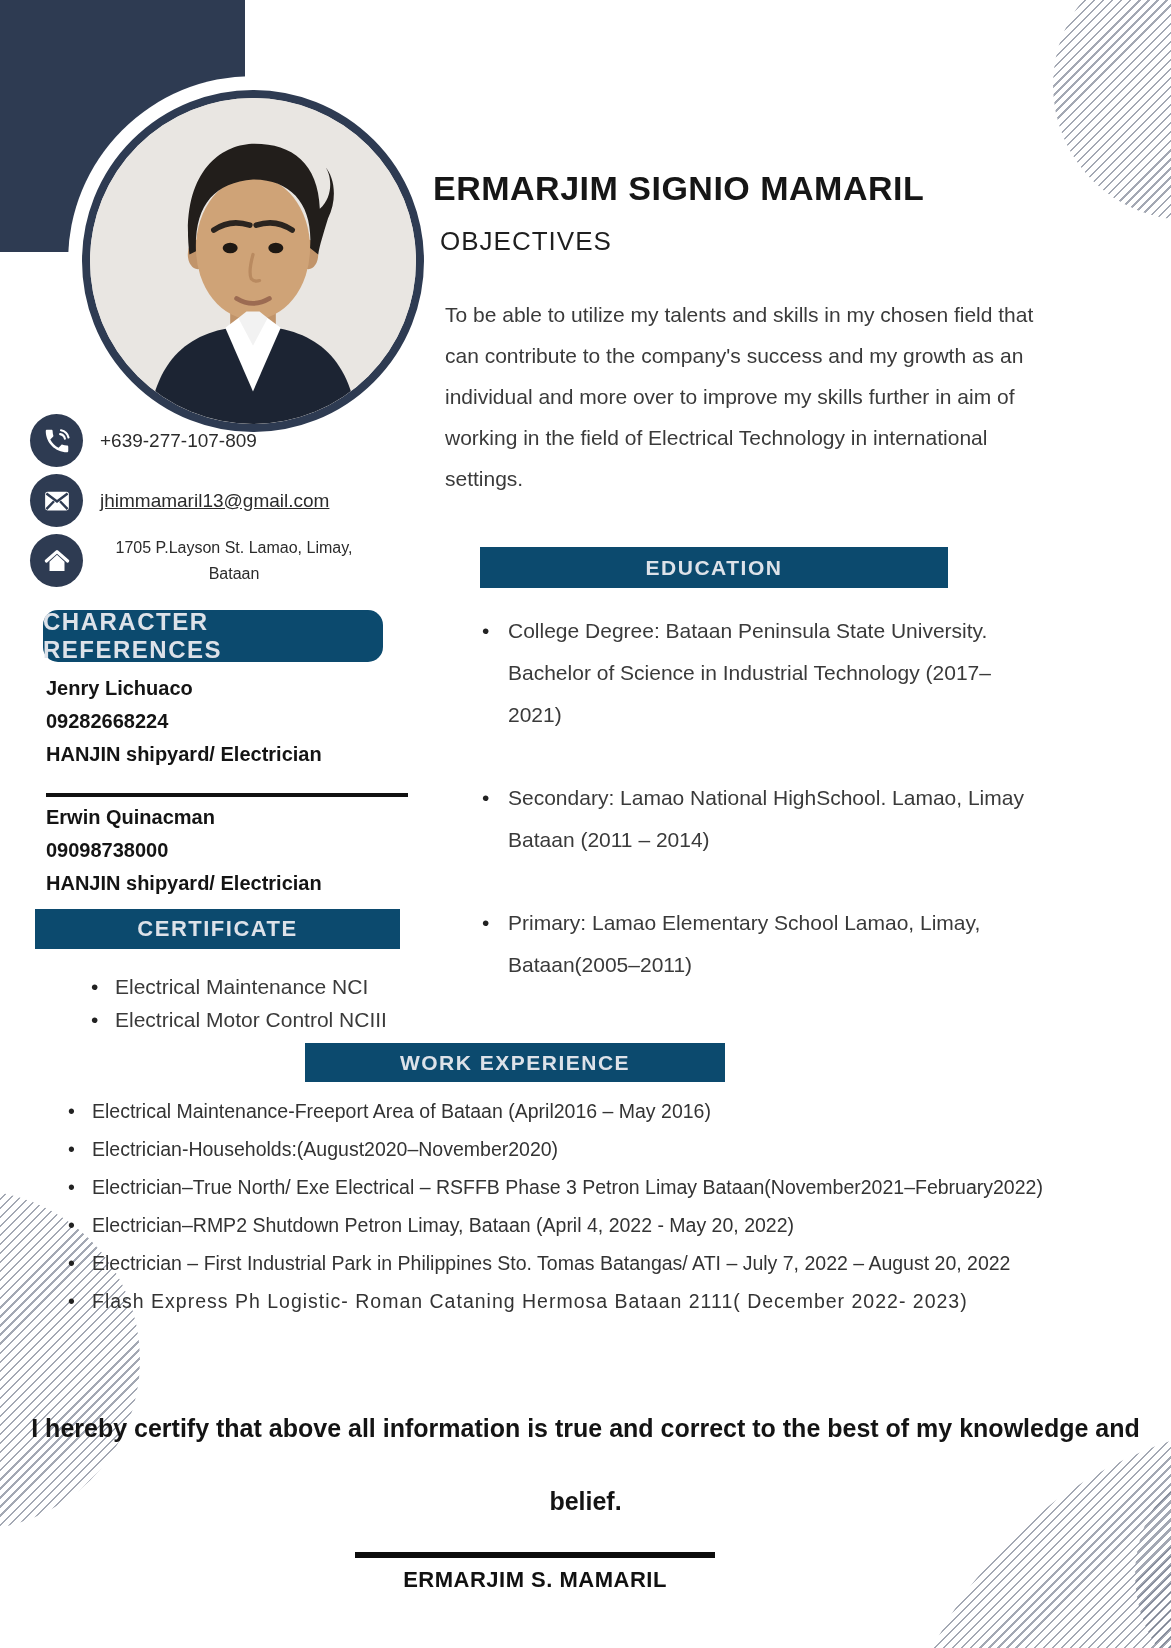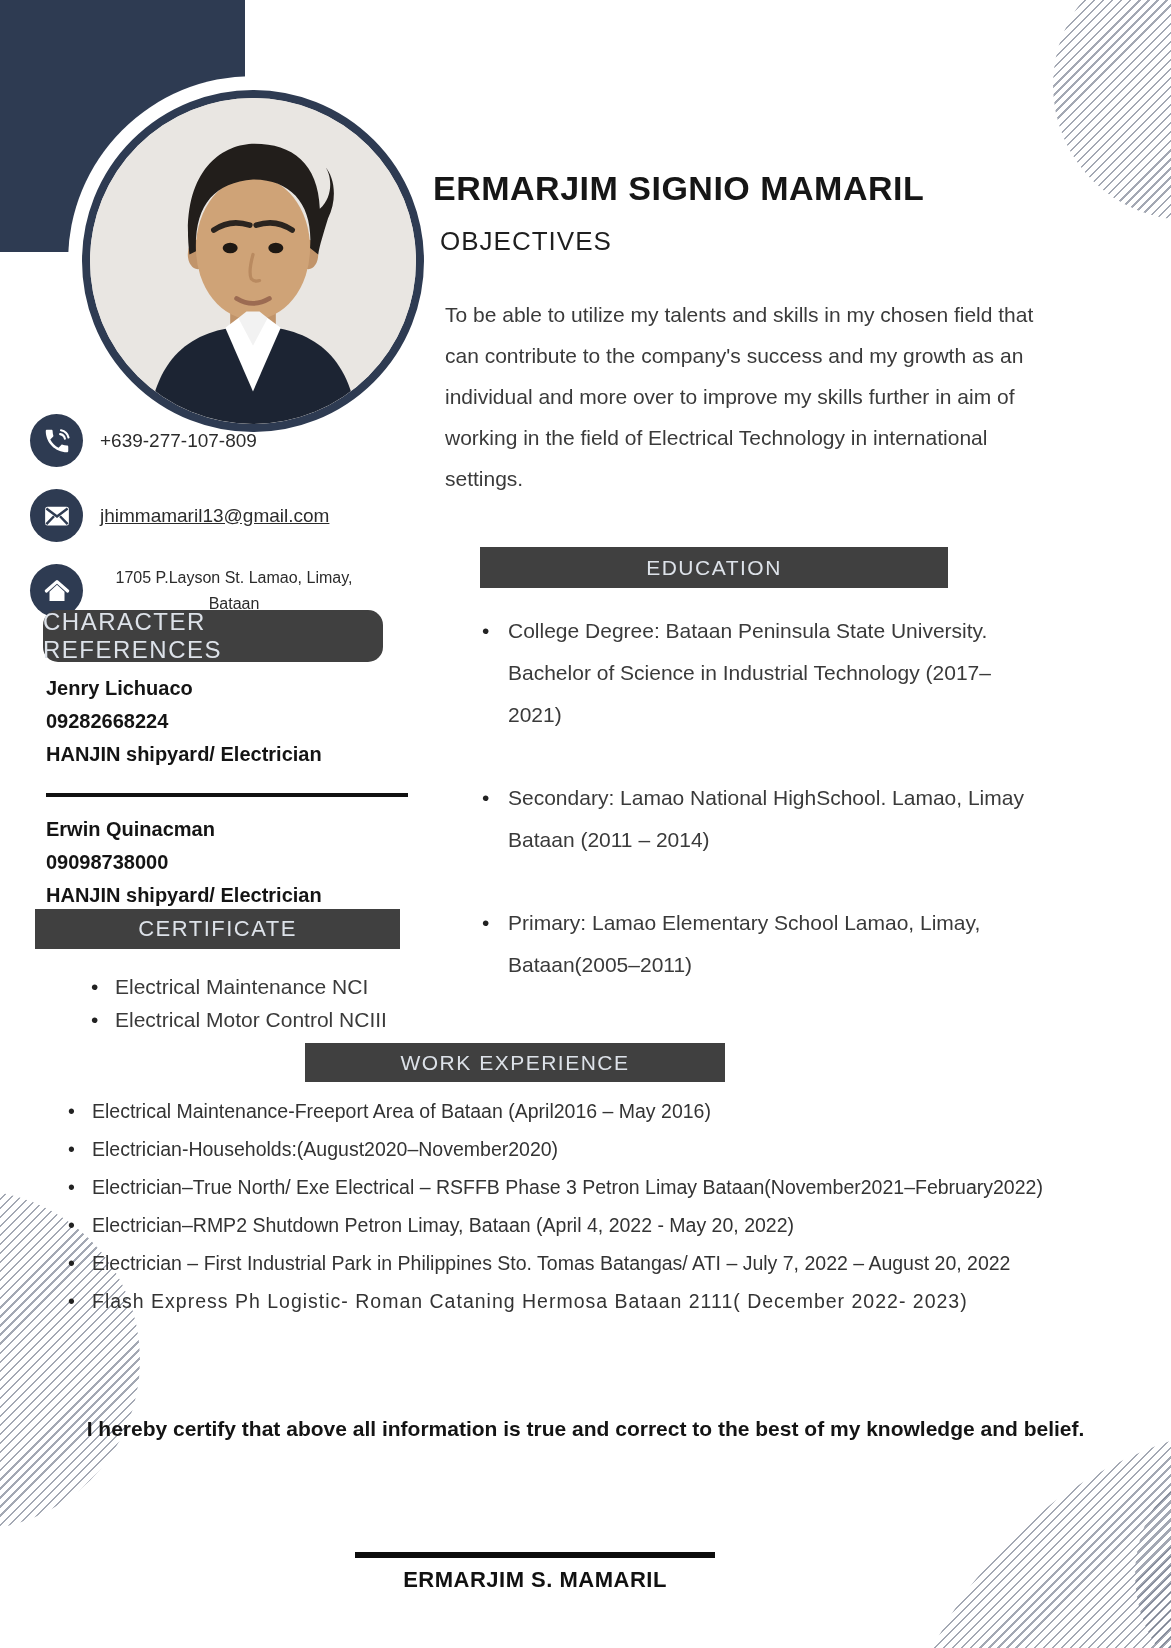--- a/index.html
+++ b/index.html
@@ -19,60 +19,60 @@
   .photo{position:absolute;left:82px;top:90px;width:326px;height:326px;border-radius:50%;
     border:8px solid #2e3b52;box-shadow:0 0 0 14px #ffffff;overflow:hidden;background:#e8e5e1;z-index:2;}
   .photo svg{display:block;width:100%;height:100%;}
 
   
   .name{position:absolute;left:433px;top:146px;font-size:34px;font-weight:800;letter-spacing:0.5px;color:#161616;z-index:3;}
   .obj-title{position:absolute;left:440px;top:226px;font-size:26px;font-weight:500;letter-spacing:1px;color:#1f1f1f;z-index:3;text-align:center;}
   .obj-text{position:absolute;left:445px;top:294px;width:622px;font-size:21px;line-height:41px;color:#3a3a3a;z-index:3;}
 
   
-  .contact{position:absolute;left:30px;top:414px;display:flex;flex-direction:column;gap:22px;z-index:3;}
+  .contact{position:absolute;left:30px;top:414px;display:flex;flex-direction:column;gap:7px;z-index:3;}
   .contact-row{display:flex;align-items:center;gap:17px;min-height:53px;}
   .icon-circle{flex:0 0 auto;width:53px;height:53px;border-radius:50%;background:#2e3b52;display:flex;align-items:center;justify-content:center;}
   .icon-circle svg{width:30px;height:30px;}
   .contact-text{font-size:19px;color:#2b2b2b;}
   .contact-text.email{text-decoration:underline;color:#2b2b2b;cursor:pointer;}
   .contact-text.address{width:268px;text-align:center;font-size:16px;line-height:26px;}
 
   
-  .sec-header{position:absolute;background:#404040;color:#dde2e9;display:flex;align-items:center;justify-content:center;
-    letter-spacing:1.5px;font-weight:400;z-index:3;}
+  .sec-header{position:absolute;background:#0c4a6e;color:#dde2e9;display:flex;align-items:center;justify-content:center;
+    letter-spacing:1.5px;font-weight:700;z-index:3;}
   .hdr-refs{left:43px;top:610px;width:340px;height:52px;font-size:24px;border-radius:15px;}
   .hdr-cert{left:35px;top:909px;width:365px;height:40px;font-size:22px;}
   .hdr-edu{left:480px;top:547px;width:468px;height:41px;font-size:21px;}
   .hdr-work{left:305px;top:1043px;width:420px;height:39px;font-size:21px;}
 
   
   .refs-list{position:absolute;left:38px;top:656px;width:362px;margin:8px;padding:0;list-style:none;z-index:3;}
   .ref-item{padding:8px 0 22px 0;}
-  .ref-item + .ref-item{border-top:4px solid #111111;padding-top:16px;}
+  .ref-item + .ref-item{border-top:4px solid #111111;padding-top:4px;}
   .ref-line{font-size:20px;font-weight:700;color:#141414;line-height:33px;}
 
   
   .cert-list{position:absolute;left:85px;top:970px;width:420px;margin:0;padding:0;list-style:none;z-index:3;}
   .cert-list li{position:relative;padding-left:30px;font-size:21px;line-height:33px;color:#3a3a3a;}
   .cert-list li::before{content:"•";position:absolute;left:6px;color:#222;}
 
   
   .edu-list{position:absolute;left:480px;top:610px;width:545px;margin:0;padding:0;list-style:none;z-index:3;}
   .edu-list li{position:relative;padding-left:28px;font-size:21px;line-height:42px;color:#3a3a3a;margin-bottom:41px;}
   .edu-list li::before{content:"•";position:absolute;left:2px;color:#222;}
 
   
   .work-list{position:absolute;left:66px;top:1096px;width:1042px;margin:0;padding:0;list-style:none;z-index:3;}
   .work-list li{position:relative;padding-left:26px;font-size:19.5px;line-height:30px;color:#333333;margin-bottom:8px;overflow-wrap:break-word;}
   .work-list li::before{content:"•";position:absolute;left:2px;color:#222;}
   .work-list li:last-child{letter-spacing:1px;}
 
   
-  .declaration{position:absolute;left:30px;top:1392px;width:1111px;text-align:center;font-size:21px;font-weight:700;
+  .declaration{position:absolute;left:30px;top:1392px;width:1111px;text-align:center;font-size:25px;font-weight:700;
     line-height:73px;color:#141414;z-index:3;}
   .signature{position:absolute;left:355px;top:1552px;width:360px;text-align:center;z-index:3;}
   .sig-line{width:360px;height:6px;background:#0d0d0d;}
   .sig-name{margin-top:9px;font-size:22px;font-weight:800;letter-spacing:0.5px;color:#111111;}
 </style>
 </head>
 <body>
 
 <div class="page">
 

